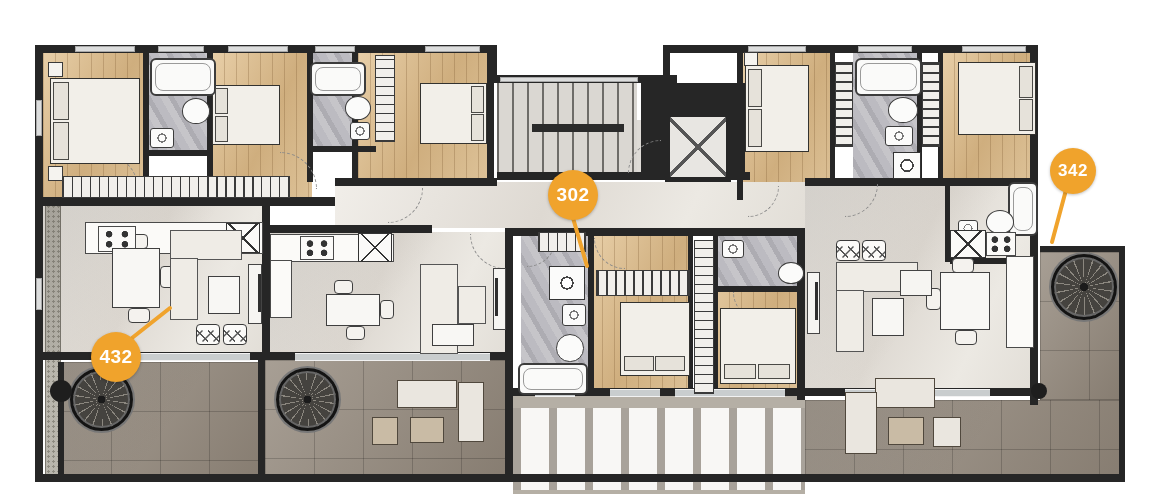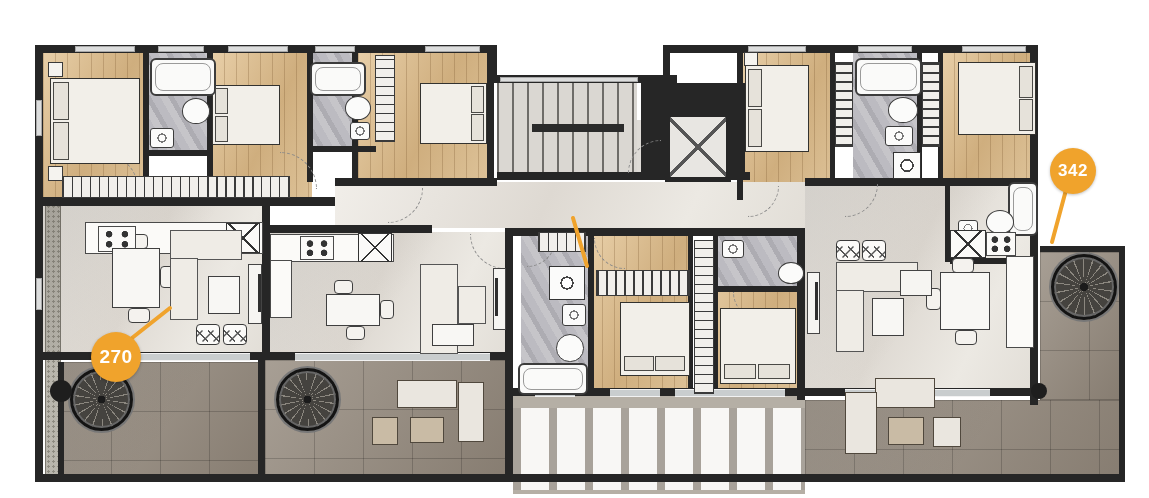--- a/index.html
+++ b/index.html
@@ -307,16 +307,17 @@
   <div class="outw" style="left:875px;top:378px;width:58px;height:28px;"></div>
   <div class="outw" style="left:845px;top:392px;width:30px;height:60px;"></div>
   <div class="outd" style="left:888px;top:417px;width:34px;height:26px;"></div>
   <div class="outw" style="left:933px;top:417px;width:26px;height:28px;"></div>
 
   <svg class="leaders" width="1149" height="498">
     <line class="leader" x1="132" y1="338" x2="170" y2="308" stroke="#F0A32C" stroke-width="4" stroke-linecap="round"></line>
     <line class="leader" x1="573" y1="218" x2="587" y2="266" stroke="#F0A32C" stroke-width="4" stroke-linecap="round"></line>
     <line class="leader" x1="1066" y1="190" x2="1052" y2="242" stroke="#F0A32C" stroke-width="4" stroke-linecap="round"></line>
   </svg>
-  <div class="badge" style="left:91px;top:332px;width:50px;height:50px;">270</div>
+  <div class="badge" style="left:91px;top:332px;width:50px;height:50px;">432</div>
+  <div class="badge" style="left:548px;top:170px;width:50px;height:50px;">302</div>
   <div class="badge" style="left:1050px;top:148px;width:46px;height:46px;font-size:17px;">342</div>
 
 </div>
 
 </body></html>

